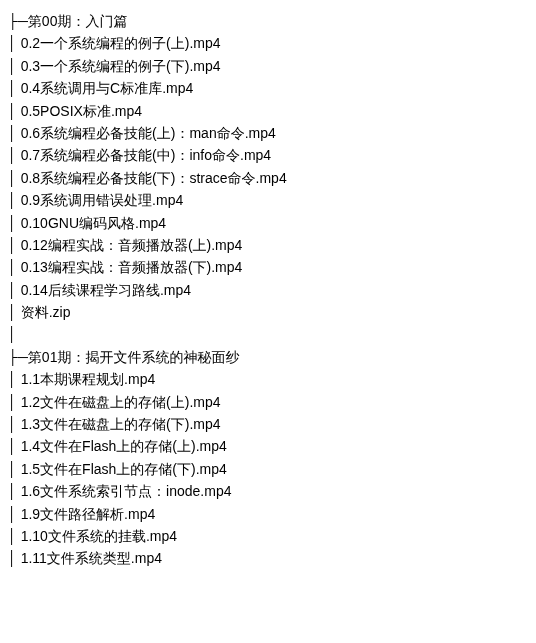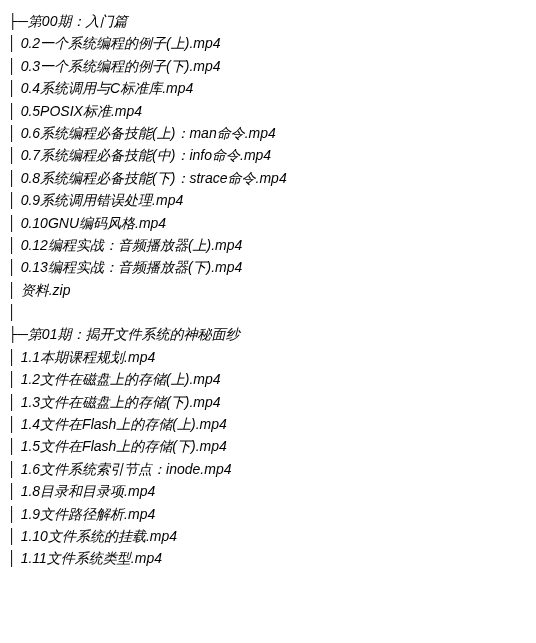--- a/index.html
+++ b/index.html
@@ -20,45 +20,44 @@
       margin-bottom: 0;
     }
     .file-line {
       white-space: nowrap;
     }
     .tree-prefix {
       display: inline;
     }
     .file-name {
       display: inline;
-      font-style: italic;
     }
   </style>
 </head>
 <body>
 
 <div id="content">
     <div class="section-header"><span class="tree-prefix">├─</span><span class="file-name">第00期：入门篇</span></div>
     <div class="file-line"><span class="tree-prefix">│        </span><span class="file-name">0.2一个系统编程的例子(上).mp4</span></div>
     <div class="file-line"><span class="tree-prefix">│        </span><span class="file-name">0.3一个系统编程的例子(下).mp4</span></div>
     <div class="file-line"><span class="tree-prefix">│        </span><span class="file-name">0.4系统调用与C标准库.mp4</span></div>
     <div class="file-line"><span class="tree-prefix">│        </span><span class="file-name">0.5POSIX标准.mp4</span></div>
     <div class="file-line"><span class="tree-prefix">│        </span><span class="file-name">0.6系统编程必备技能(上)：man命令.mp4</span></div>
     <div class="file-line"><span class="tree-prefix">│        </span><span class="file-name">0.7系统编程必备技能(中)：info命令.mp4</span></div>
     <div class="file-line"><span class="tree-prefix">│        </span><span class="file-name">0.8系统编程必备技能(下)：strace命令.mp4</span></div>
     <div class="file-line"><span class="tree-prefix">│        </span><span class="file-name">0.9系统调用错误处理.mp4</span></div>
     <div class="file-line"><span class="tree-prefix">│        </span><span class="file-name">0.10GNU编码风格.mp4</span></div>
     <div class="file-line"><span class="tree-prefix">│        </span><span class="file-name">0.12编程实战：音频播放器(上).mp4</span></div>
     <div class="file-line"><span class="tree-prefix">│        </span><span class="file-name">0.13编程实战：音频播放器(下).mp4</span></div>
+    <div class="file-line"><span class="tree-prefix">│        </span><span class="file-name">0.14后续课程学习路线.mp4</span></div>
     <div class="file-line"><span class="tree-prefix">│        </span><span class="file-name">资料.zip</span></div>
     <div class="file-line">│</div>
     <div class="section-header"><span class="tree-prefix">├─</span><span class="file-name">第01期：揭开文件系统的神秘面纱</span></div>
     <div class="file-line"><span class="tree-prefix">│        </span><span class="file-name">1.1本期课程规划.mp4</span></div>
     <div class="file-line"><span class="tree-prefix">│        </span><span class="file-name">1.2文件在磁盘上的存储(上).mp4</span></div>
     <div class="file-line"><span class="tree-prefix">│        </span><span class="file-name">1.3文件在磁盘上的存储(下).mp4</span></div>
     <div class="file-line"><span class="tree-prefix">│        </span><span class="file-name">1.4文件在Flash上的存储(上).mp4</span></div>
     <div class="file-line"><span class="tree-prefix">│        </span><span class="file-name">1.5文件在Flash上的存储(下).mp4</span></div>
     <div class="file-line"><span class="tree-prefix">│        </span><span class="file-name">1.6文件系统索引节点：inode.mp4</span></div>
-    <div class="file-line"><span class="tree-prefix">│        </span><span class="file-name">1.8目录和目录项.mp4</span></div>
     <div class="file-line"><span class="tree-prefix">│        </span><span class="file-name">1.9文件路径解析.mp4</span></div>
     <div class="file-line"><span class="tree-prefix">│        </span><span class="file-name">1.10文件系统的挂载.mp4</span></div>
     <div class="file-line"><span class="tree-prefix">│        </span><span class="file-name">1.11文件系统类型.mp4</span></div>
   </div>
 
 </body></html>

